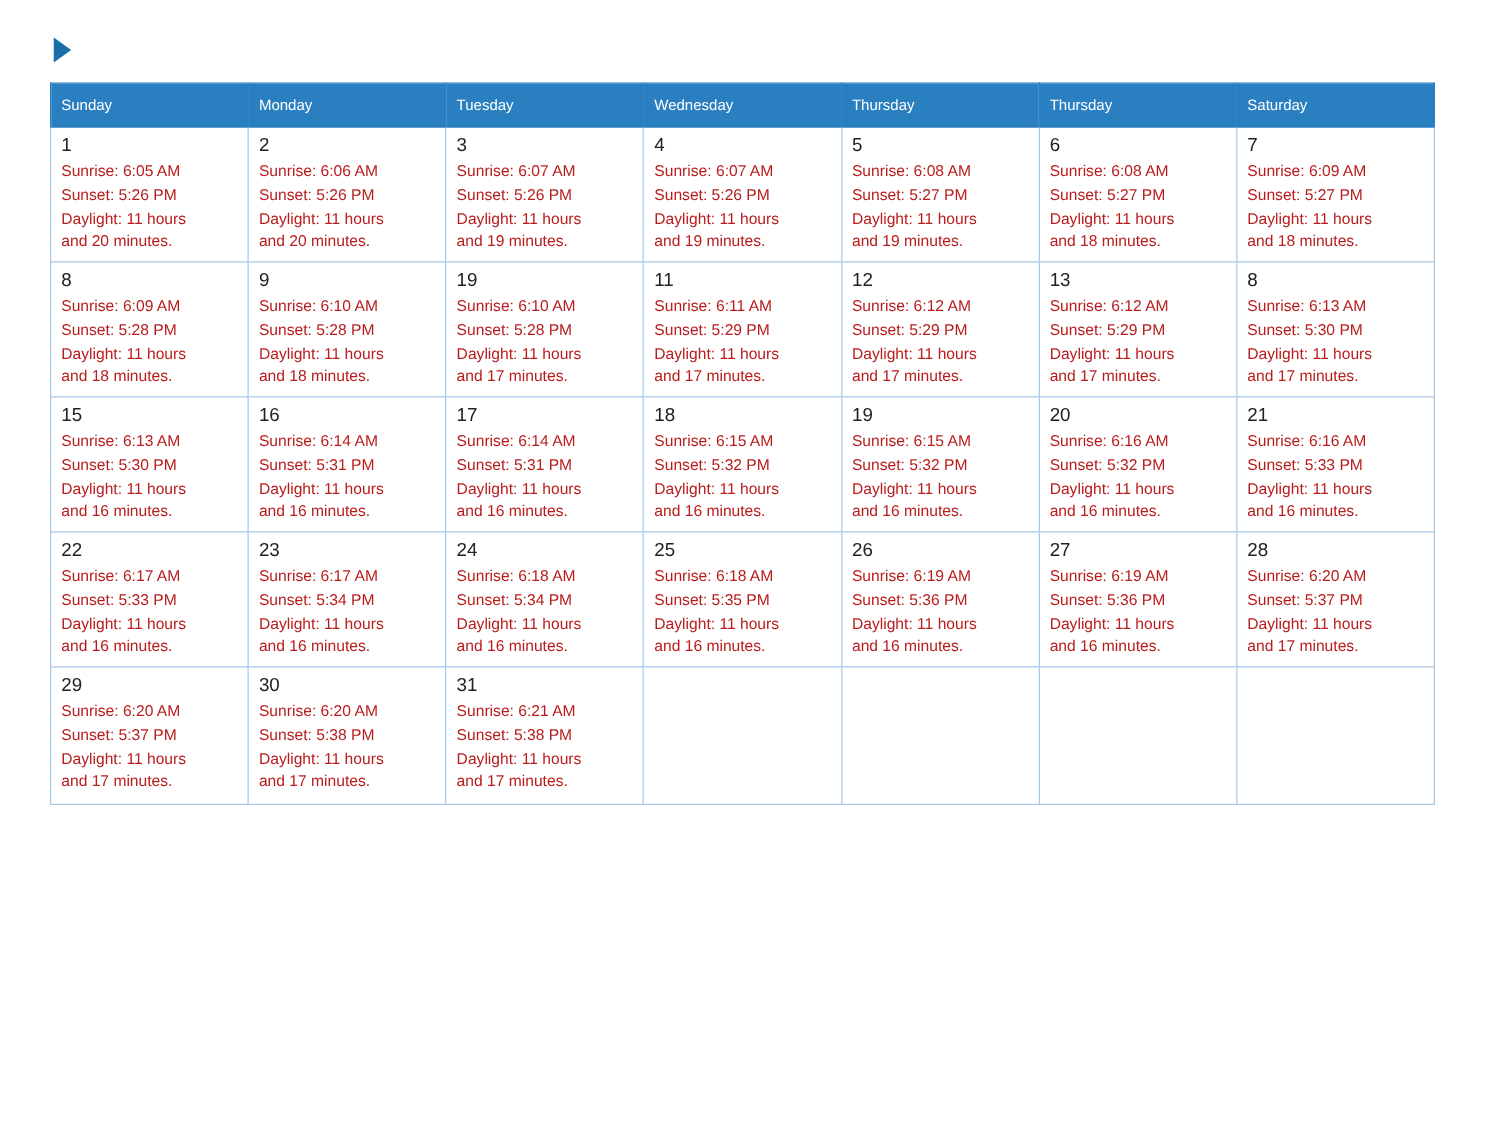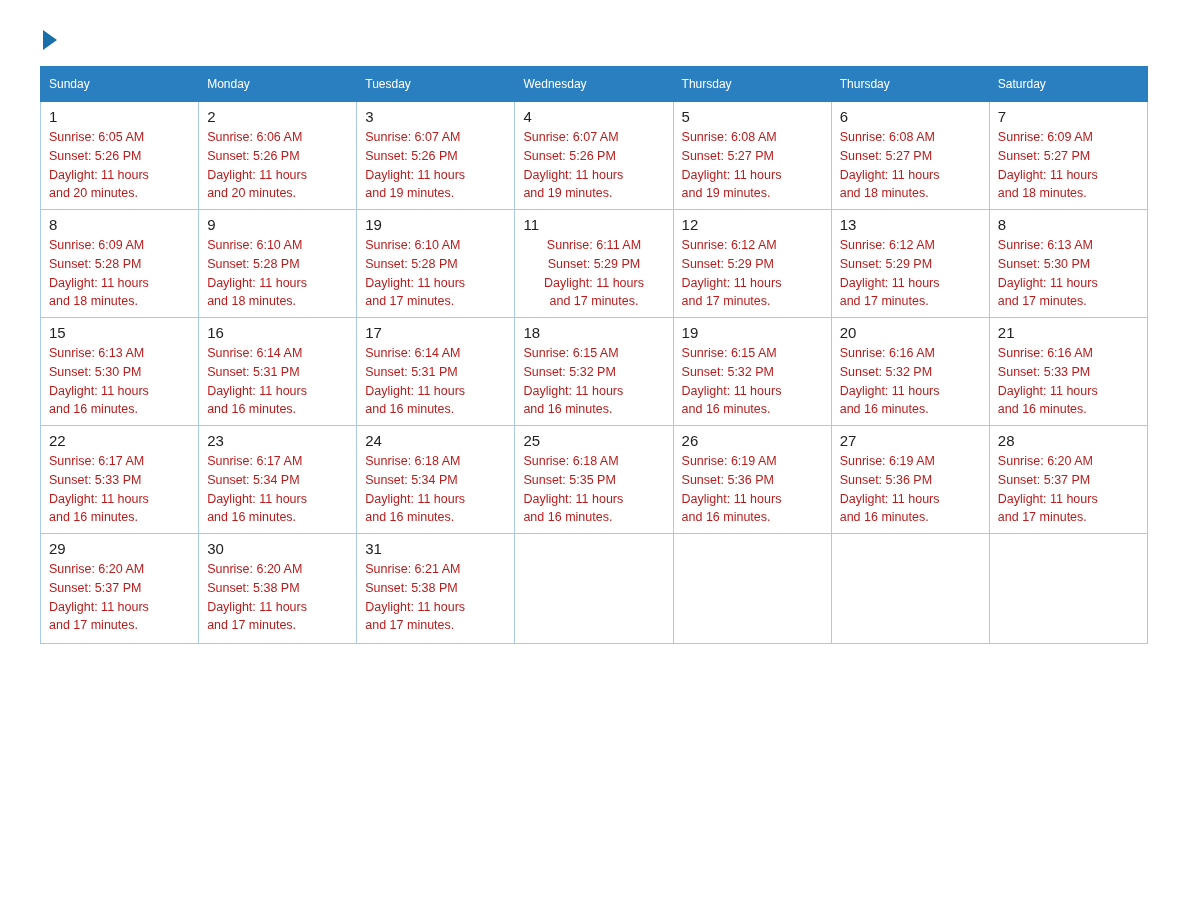--- a/index.html
+++ b/index.html
@@ -198,21 +198,21 @@
         </td>
         <td>
           <span class="day-num">19</span>
           <div class="day-info" style="white-space: pre-line;">Sunrise: 6:10 AM
 Sunset: 5:28 PM
 Daylight: 11 hours
 and 17 minutes.</div>
         </td>
         <td>
           <span class="day-num">11</span>
-          <div class="day-info" style="white-space: pre-line; text-align: center;">Sunrise: 6:11 AM
+          <div class="day-info" style="white-space: pre-line;">Sunrise: 6:11 AM
 Sunset: 5:29 PM
 Daylight: 11 hours
 and 17 minutes.</div>
         </td>
         <td>
           <span class="day-num">12</span>
           <div class="day-info" style="white-space: pre-line;">Sunrise: 6:12 AM
 Sunset: 5:29 PM
 Daylight: 11 hours
 and 17 minutes.</div>

